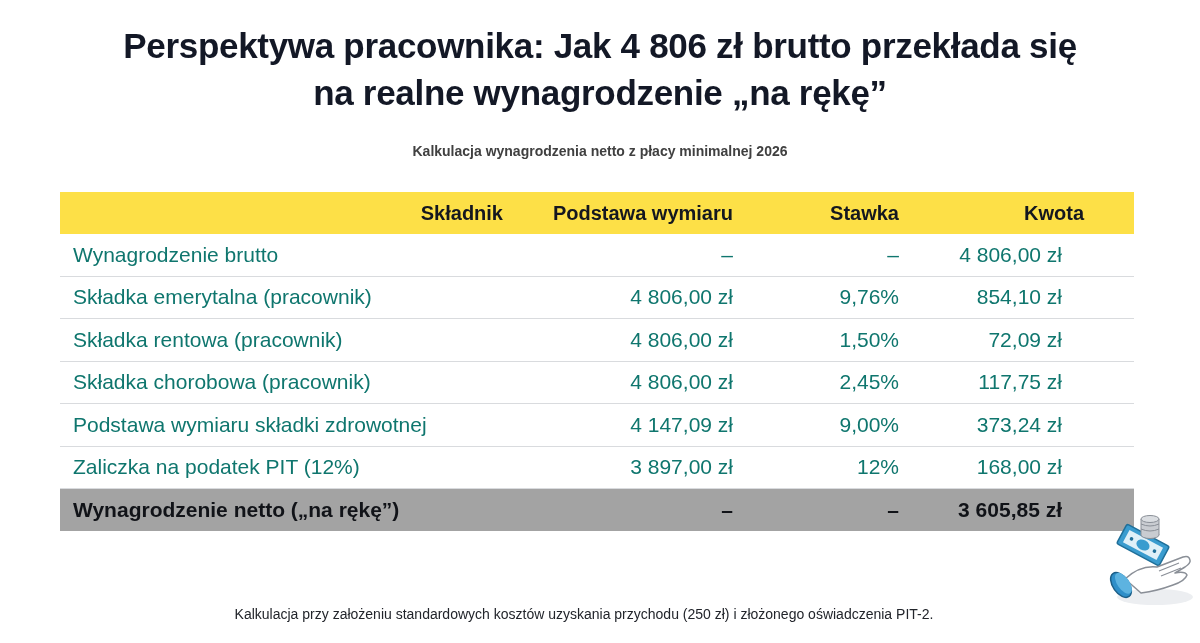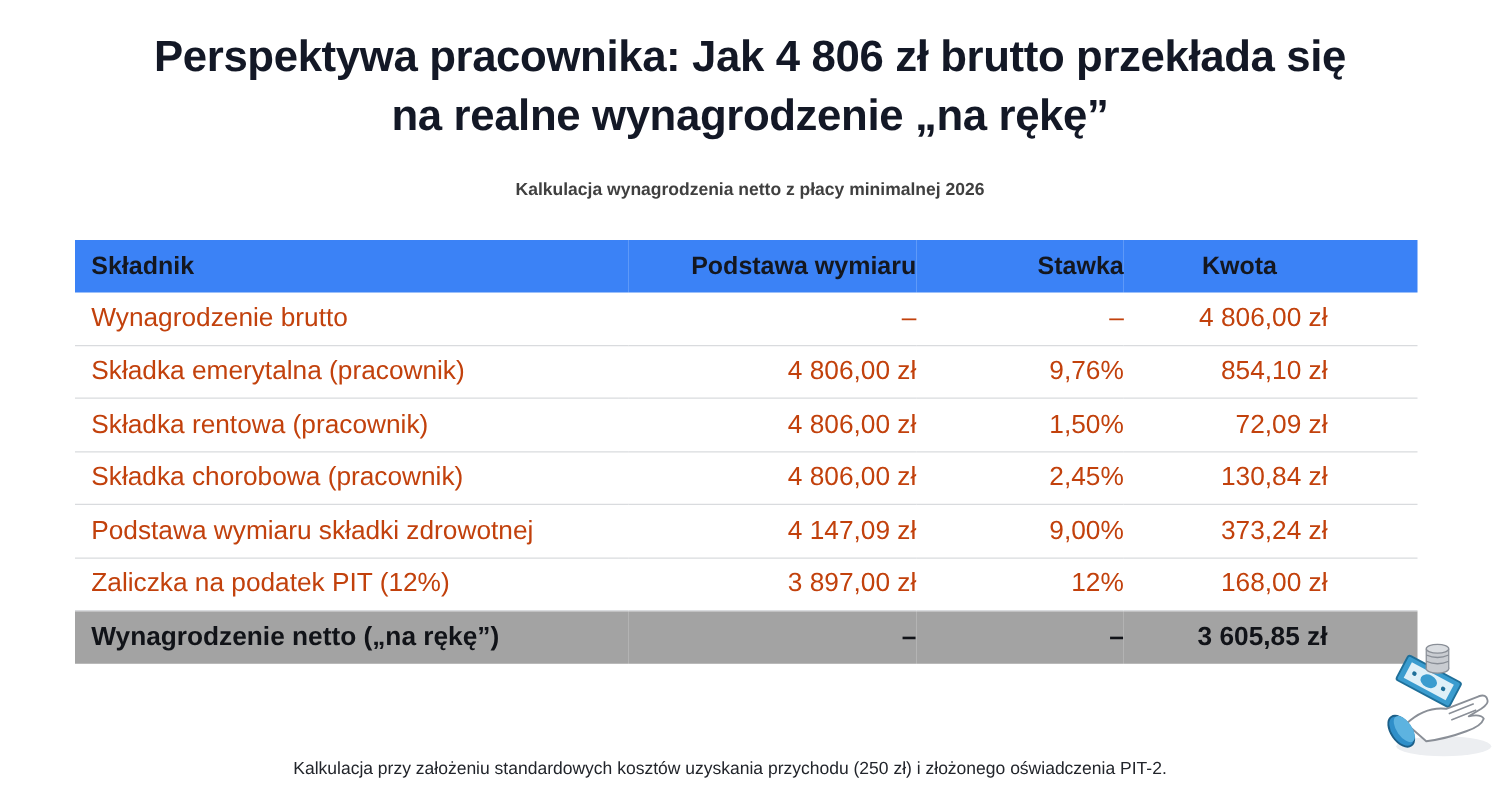--- a/index.html
+++ b/index.html
@@ -15,25 +15,26 @@
   }
   .subtitle {
     position:absolute; left:0; top:143px; width:1200px; text-align:center;
     font-size:14px; font-weight:bold; color:#404040;
   }
   table.calc {
     position:absolute; left:60px; top:192px; width:1074px;
     border-collapse:collapse; font-size:21px;
   }
   table.calc th {
-    background:#3b82f6; height:42px; font-weight:bold; font-size:20px; padding:0;
+    background:#fde047; height:42px; font-weight:bold; font-size:20px; padding:0;
     color:#14171f;
+    text-align:right;
   }
   table.calc td {
-    height:41.5px; padding:0; border-bottom:1.5px solid #d9dbde; color:#c2410c;
+    height:41.5px; padding:0; border-bottom:1.5px solid #d9dbde; color:#0f766e;
   }
   table.calc tr:last-child td { border-bottom:none; }
   .c1 { text-align:left; padding-left:13px !important; width:430px; }
   .c2 { text-align:right; width:230px; }
   .c3 { text-align:right; width:166px; }
   .c4 { text-align:right; padding-right:72px !important; }
   th.c2 { text-align:right; padding-right:0; }
   th.c4 { text-align:center; padding-right:50px !important; }
   tr.bold td { font-weight:bold; color:#111318; }
   tr.net td { background:#a3a3a3; }
@@ -78,21 +79,21 @@
     <tr>
       <td class="c1">Składka rentowa (pracownik)</td>
       <td class="c2">4 806,00 zł</td>
       <td class="c3">1,50%</td>
       <td class="c4">72,09 zł</td>
     </tr>
     <tr>
       <td class="c1">Składka chorobowa (pracownik)</td>
       <td class="c2">4 806,00 zł</td>
       <td class="c3">2,45%</td>
-      <td class="c4">130,84 zł</td>
+      <td class="c4">117,75 zł</td>
     </tr>
     <tr>
       <td class="c1">Podstawa wymiaru składki zdrowotnej</td>
       <td class="c2">4 147,09 zł</td>
       <td class="c3">9,00%</td>
       <td class="c4">373,24 zł</td>
     </tr>
     <tr>
       <td class="c1">Zaliczka na podatek PIT (12%)</td>
       <td class="c2">3 897,00 zł</td>

